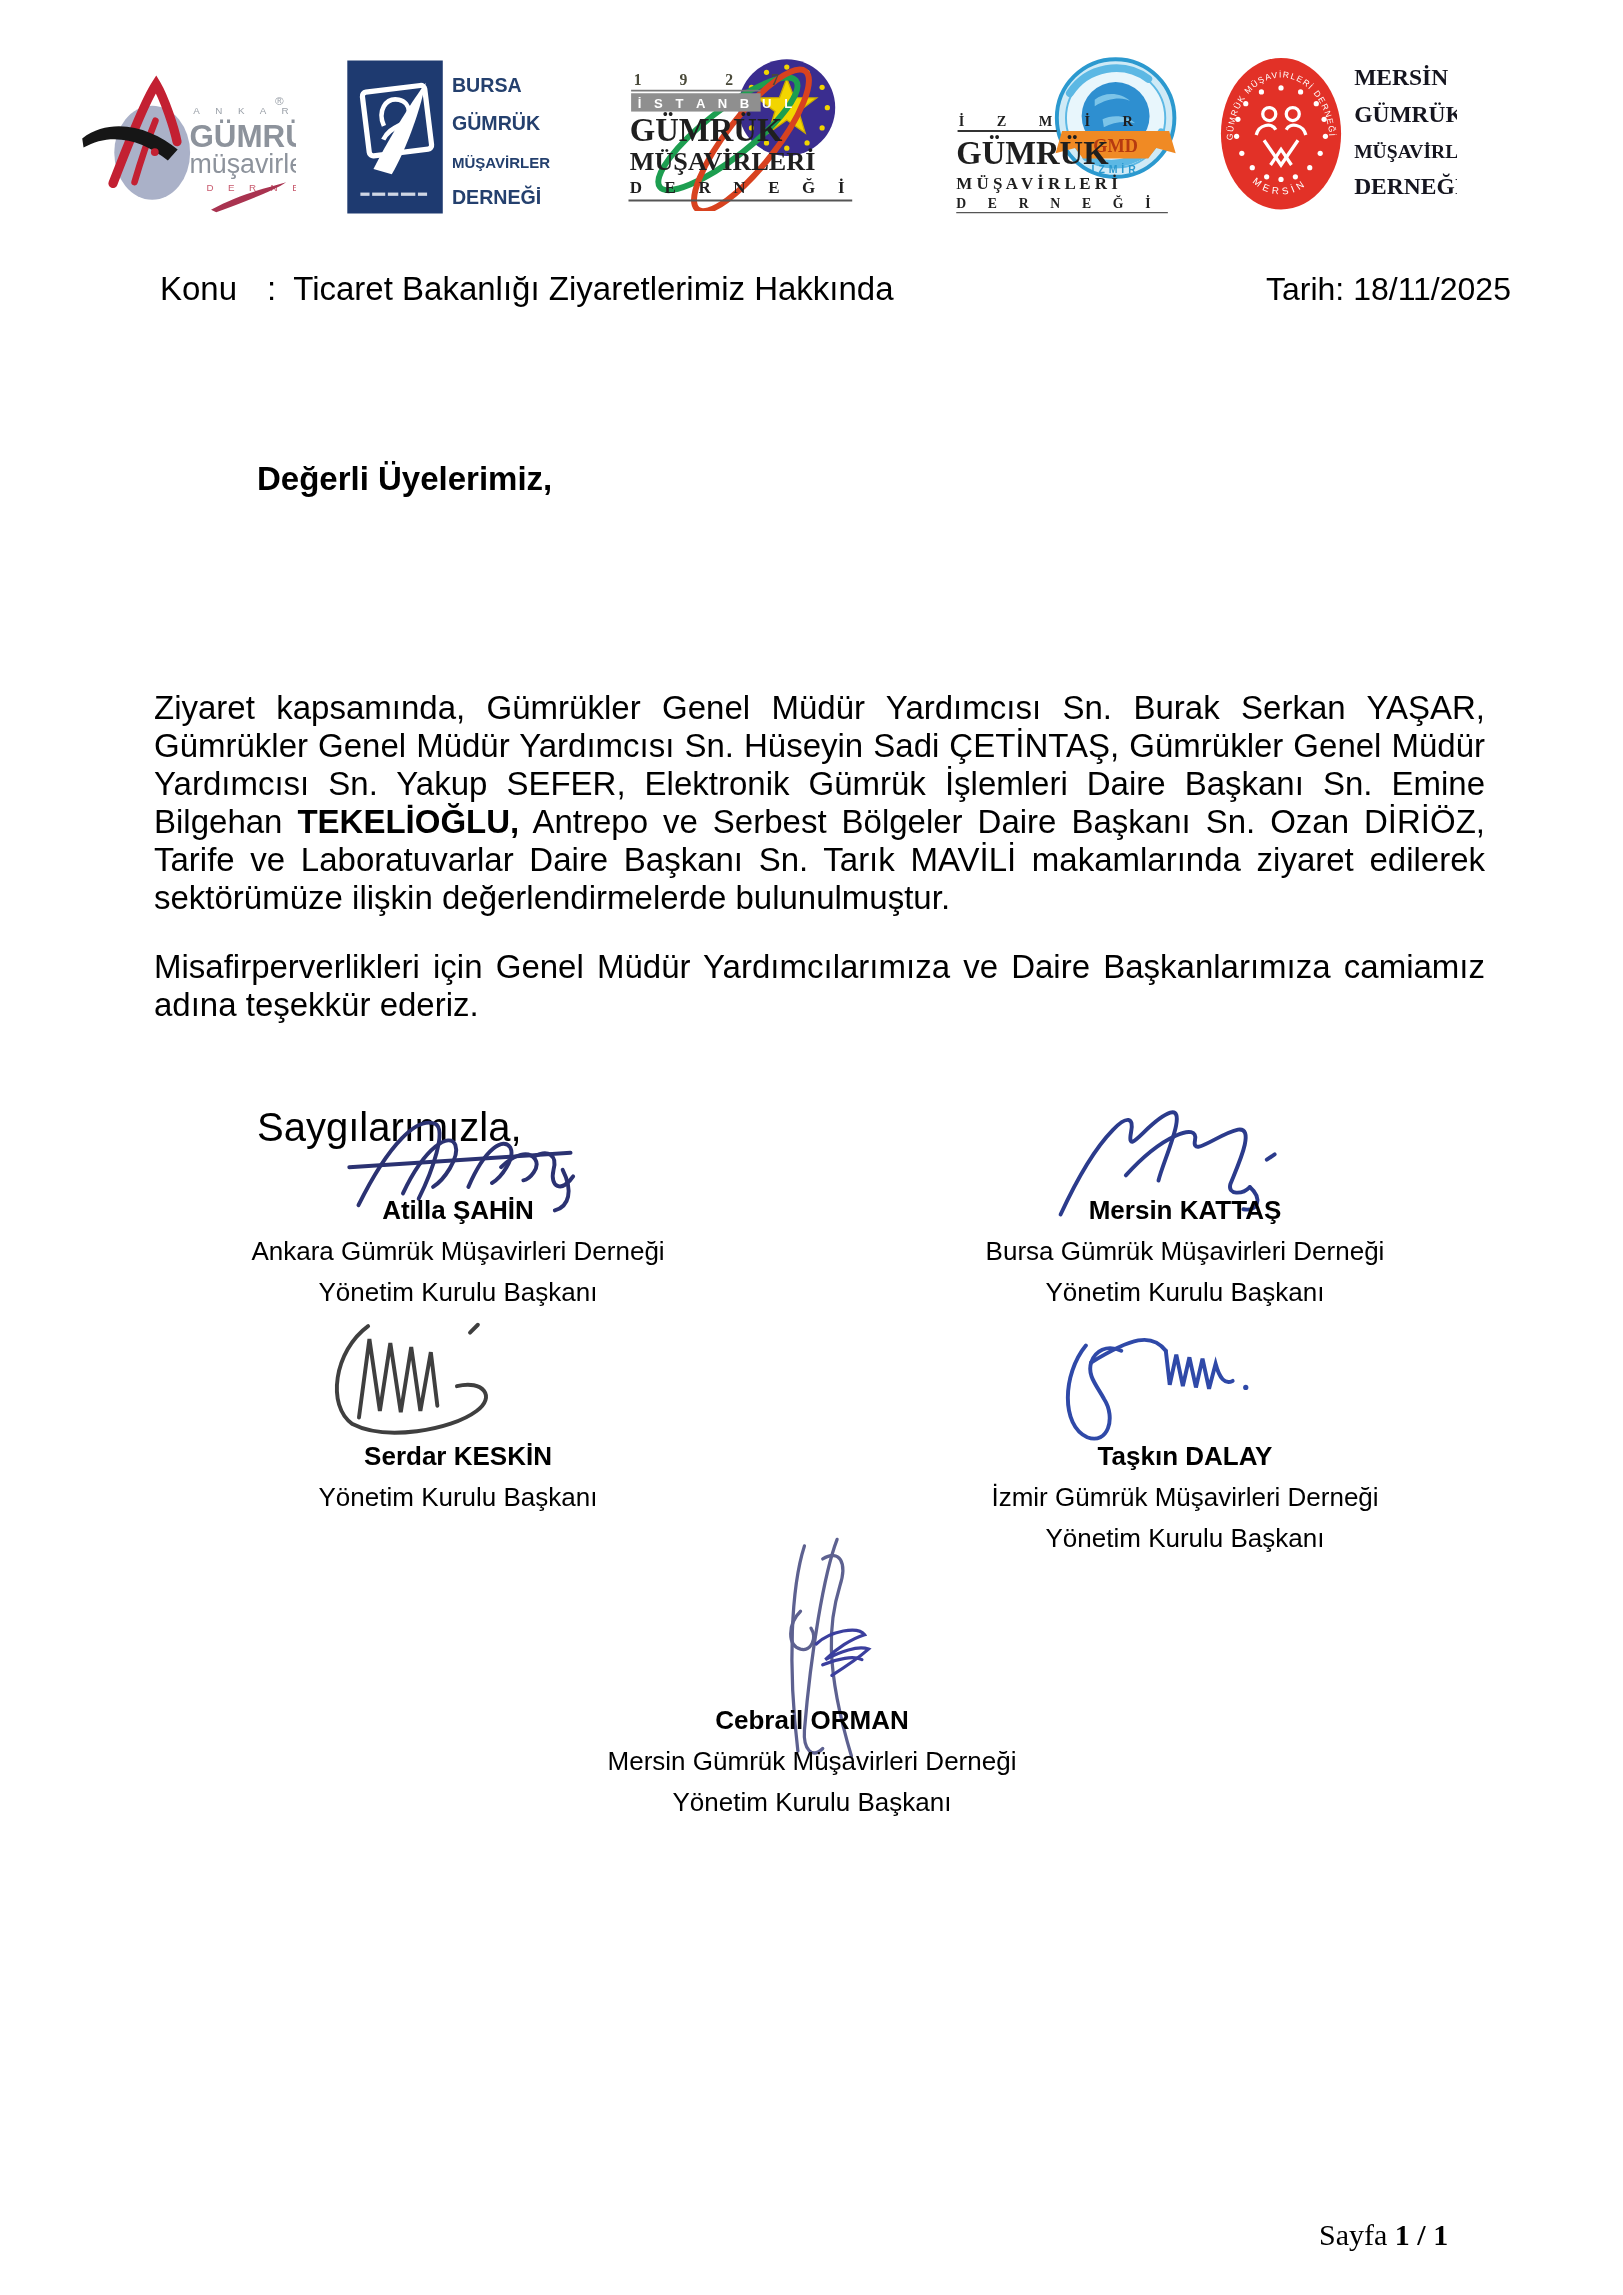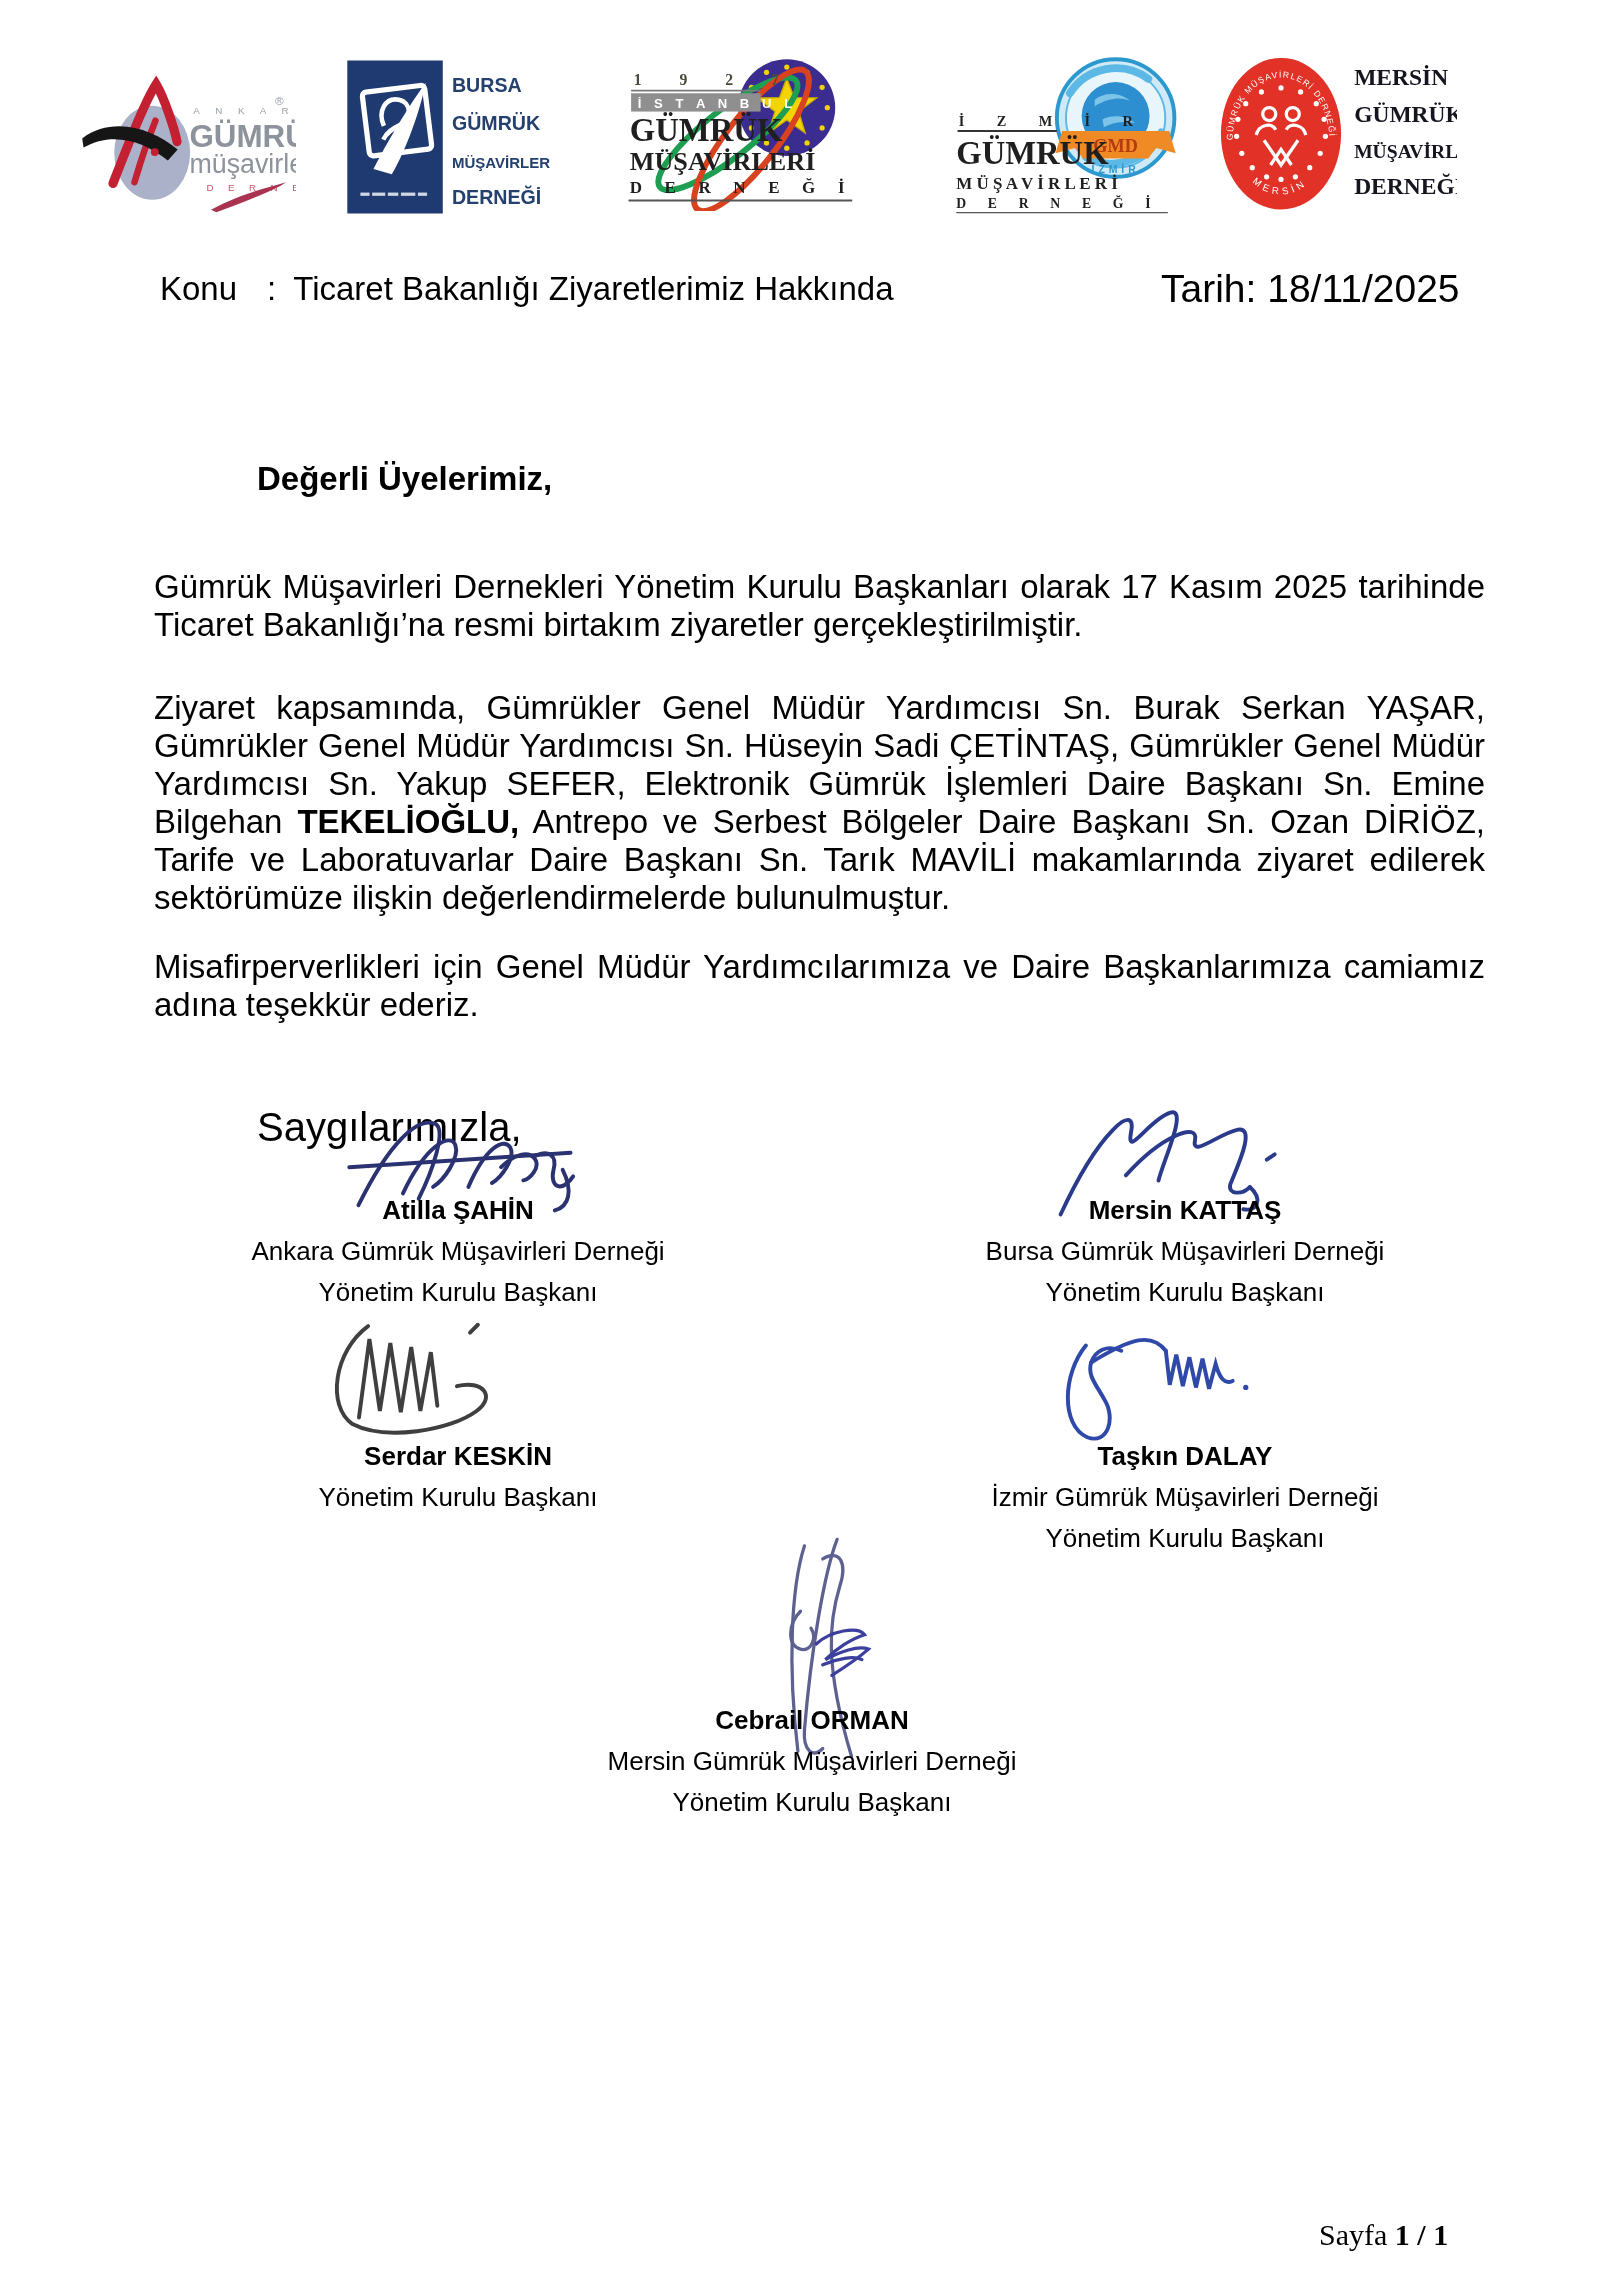--- a/index.html
+++ b/index.html
@@ -8,21 +8,21 @@
     width:1623px;height:2295px;
     background:#ffffff;
     font-family:"Liberation Sans", sans-serif;
     color:#000;
     overflow:hidden;
   }
   .abs{position:absolute;}
   
   .meta-line{top:270px;left:160px;font-size:33px;line-height:38px;white-space:nowrap;}
   .meta-line .colon{display:inline-block;margin-left:30px;margin-right:17px;}
-  .date-line{top:270px;left:1161px;font-size:39px;line-height:38px;white-space:nowrap;}
+  .date-line{top:270px;left:1266px;font-size:32px;line-height:38px;white-space:nowrap;}
   .salutation{top:460px;left:257px;font-size:33px;line-height:38px;font-weight:bold;}
   .para{left:154px;width:1331px;font-size:33px;line-height:38px;text-align:justify;}
   .p1{top:568px;}
   .p2{top:689px;}
   .p3{top:948px;}
   .closing{top:1108px;left:257px;font-size:40px;line-height:38px;font-weight:normal;}
   .bold{font-weight:bold;}
   
   .sig-col{width:694px;text-align:center;font-size:26px;line-height:41px;}
   .sig-name{font-weight:bold;}
@@ -182,21 +182,20 @@
   <div class="abs meta-line">
     <span>Konu</span><span class="colon">:</span><span>Ticaret Bakanlığı Ziyaretlerimiz Hakkında</span>
   </div>
   <div class="abs date-line">
     <span>Tarih:</span>
     <span>18/11/2025</span>
   </div>
 
   <div class="abs salutation">Değerli Üyelerimiz,</div>
 
-  <div class="abs para p1">Gümrük Müşavirleri Dernekleri Yönetim Kurulu Başkanları olarak 17 Kasım 2025 tarihinde Ticaret Bakanlığı’na resmi birtakım ziyaretler gerçekleştirilmiştir.</div>
 
   <div class="abs para p2"><span>Ziyaret kapsamında, Gümrükler Genel Müdür Yardımcısı Sn. Burak Serkan YAŞAR, Gümrükler Genel Müdür Yardımcısı Sn. Hüseyin Sadi ÇETİNTAŞ, Gümrükler Genel Müdür Yardımcısı Sn. Yakup SEFER, Elektronik Gümrük İşlemleri Daire Başkanı Sn. Emine Bilgehan </span><span class="bold">TEKELİOĞLU,</span><span> Antrepo ve Serbest Bölgeler Daire Başkanı Sn. Ozan DİRİÖZ, Tarife ve Laboratuvarlar Daire Başkanı Sn. Tarık MAVİLİ makamlarında ziyaret edilerek sektörümüze ilişkin değerlendirmelerde bulunulmuştur.</span></div>
 
   <div class="abs para p3">Misafirperverlikleri için Genel Müdür Yardımcılarımıza ve Daire Başkanlarımıza camiamız adına teşekkür ederiz.</div>
 
   <div class="abs closing">Saygılarımızla,</div>
 
   <div class="abs sigimg" style="left:340px;top:1107px;">
     <svg width="249" height="108" viewBox="0 0 380 165">
       <g fill="none" stroke="#2b3272" stroke-width="6" stroke-linecap="round">

